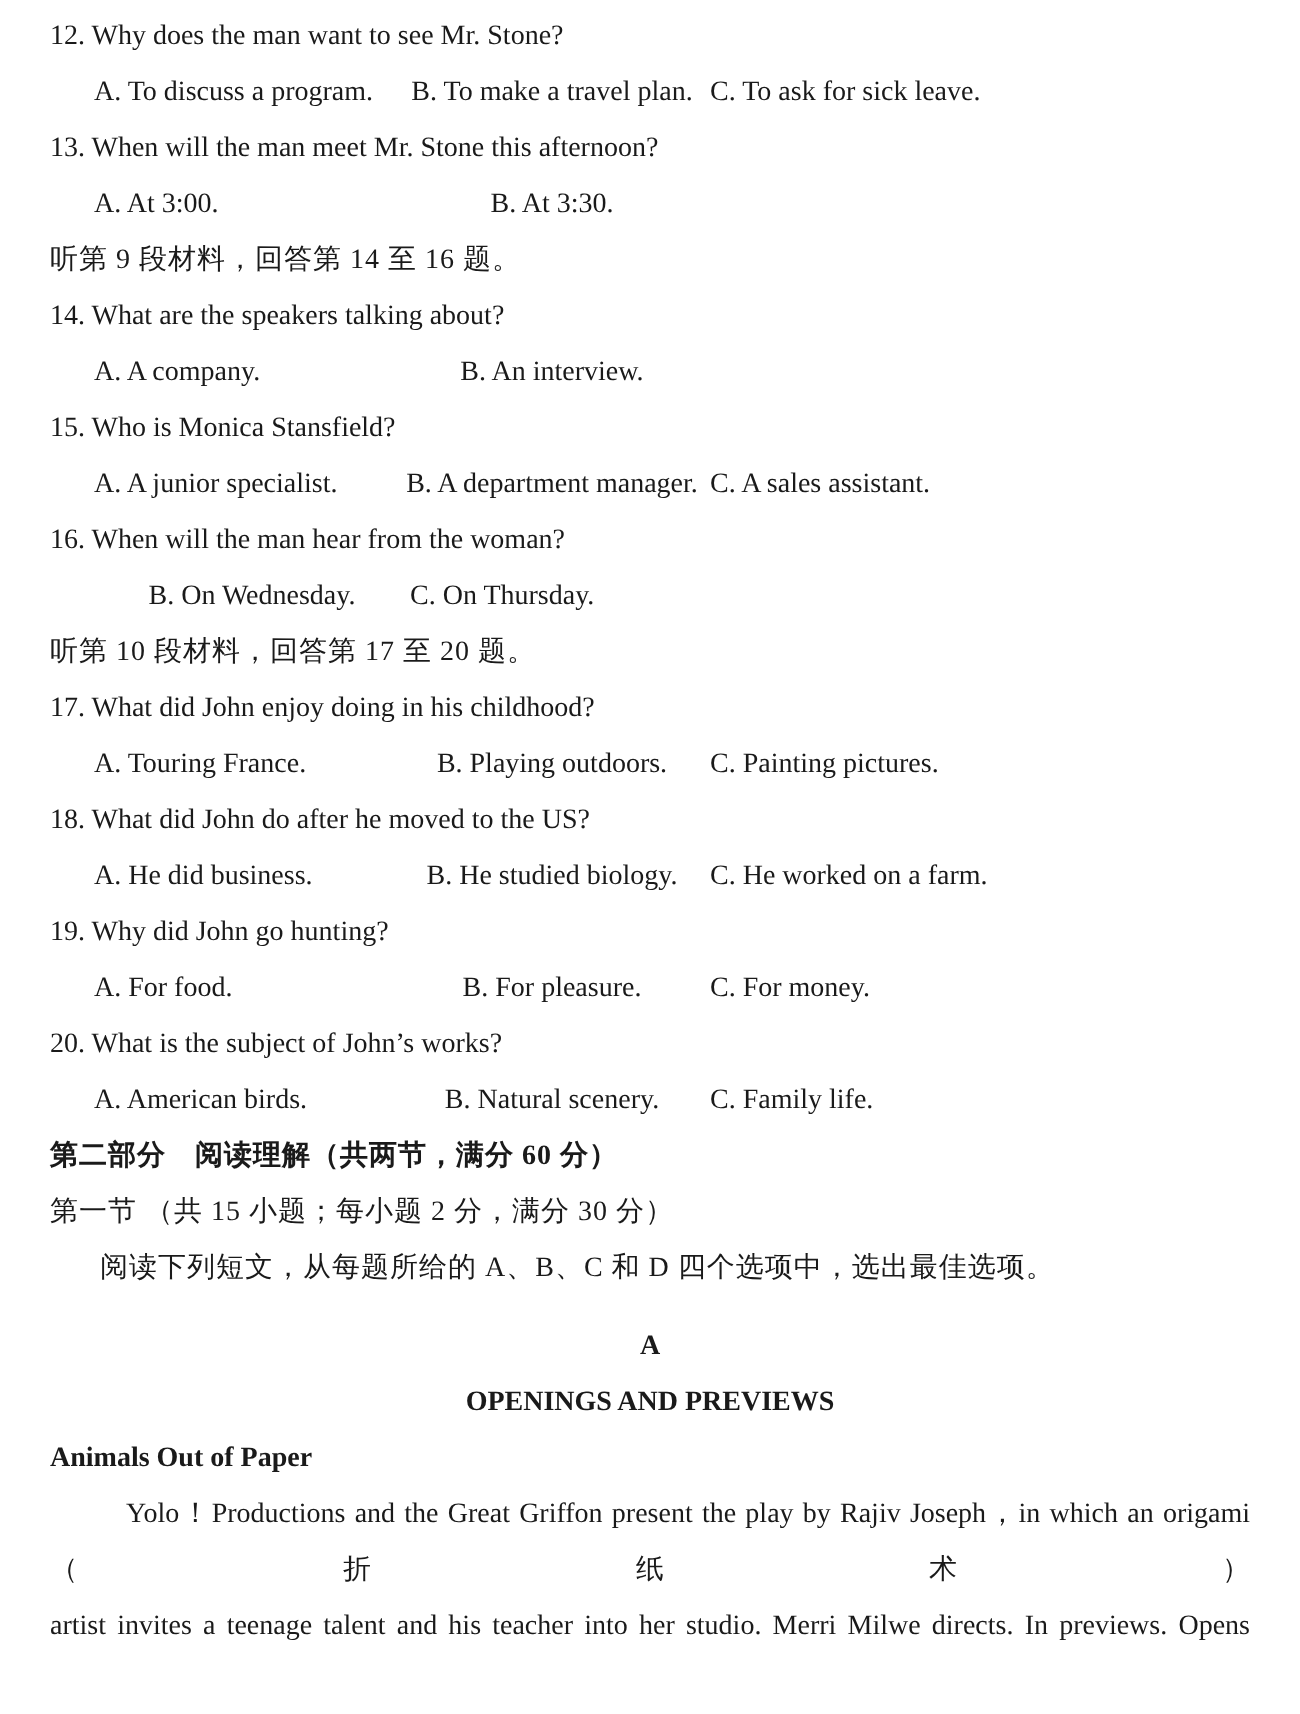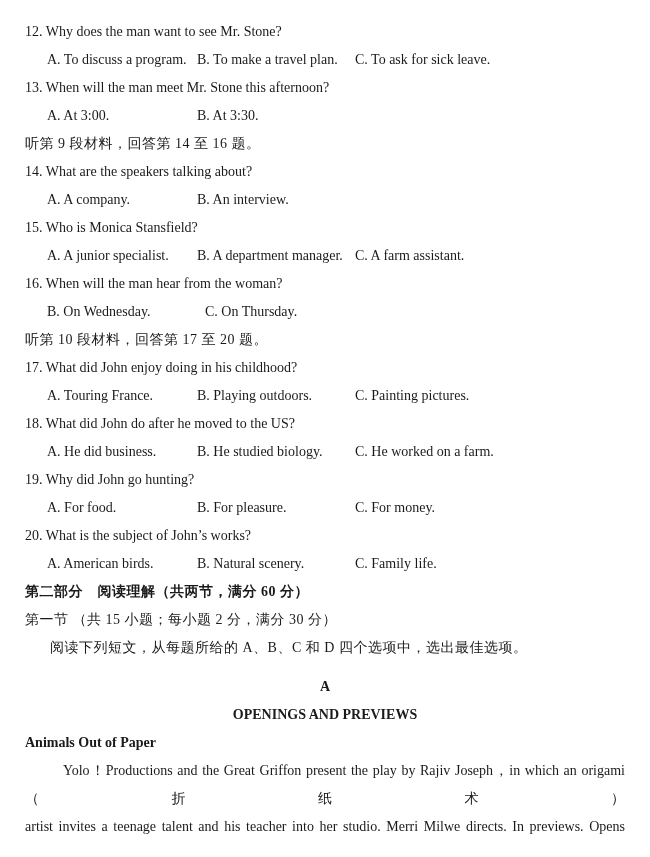--- a/index.html
+++ b/index.html
@@ -9,36 +9,36 @@
   }
   body {
     width: 650px;
     height: 857px;
     overflow: hidden;
     font-family: "Liberation Serif", "DejaVu Serif", serif;
     font-size: 14px;
     color: #1a1a1a;
   }
   .page {
-    padding: 18px 25px 0 25px;
+    padding: 5px 25px 0 25px;
     width: 600px;
     font-family: Liberation Serif, serif;
   }
   .line {
     line-height: 28px;
     white-space: nowrap;
   }
   .opts {
     display: flex;
     line-height: 28px;
     padding-left: 22px;
     white-space: nowrap;
   }
   .opt-a { width: 150px; flex: 0 0 auto; }
-  .opt-b { width: 158px; flex: 0 0 auto; }
+  .opt-b { width: 158px; flex: 0 0 auto; text-align: center; }
   .opt-c { flex: 1 1 auto; }
   .bold { font-weight: bold; }
   .center { text-align: center; }
   .cjk { letter-spacing: 0.5px; }
   .instr { text-indent: 25px; }
   .passage-label { margin-top: 11px; }
   .para-line {
     line-height: 28px;
     white-space: normal;
   }
@@ -71,21 +71,21 @@
   <div class="line">14. What are the speakers talking about?</div>
   <div class="opts">
     <span class="opt-a">A. A company.</span>
     <span class="opt-b">B. An interview.</span>
   </div>
 
   <div class="line">15. Who is Monica Stansfield?</div>
   <div class="opts">
     <span class="opt-a">A. A junior specialist.</span>
     <span class="opt-b">B. A department manager.</span>
-    <span class="opt-c">C. A farm assistant.</span>
+    <span class="opt-c">C. A sales assistant.</span>
   </div>
 
   <div class="line">16. When will the man hear from the woman?</div>
   <div class="opts">
     <span class="opt-b">B. On Wednesday.</span>
     <span class="opt-c">C. On Thursday.</span>
   </div>
 
   <div class="line cjk">听第 10 段材料，回答第 17 至 20 题。</div>
 

